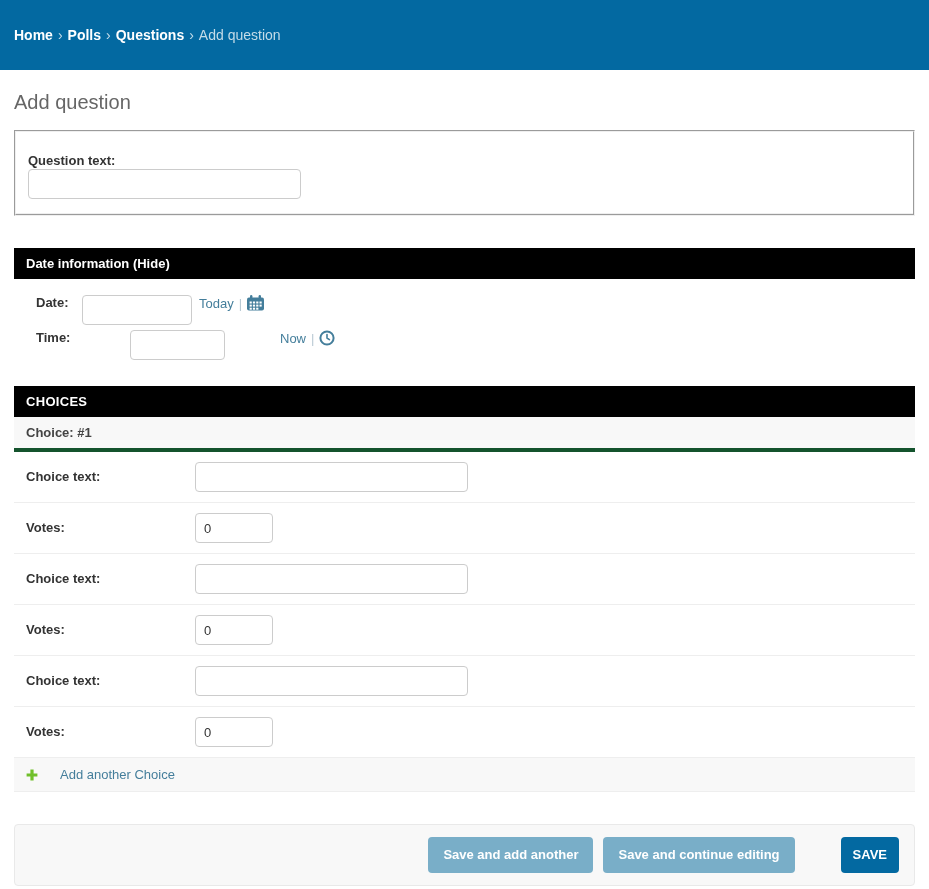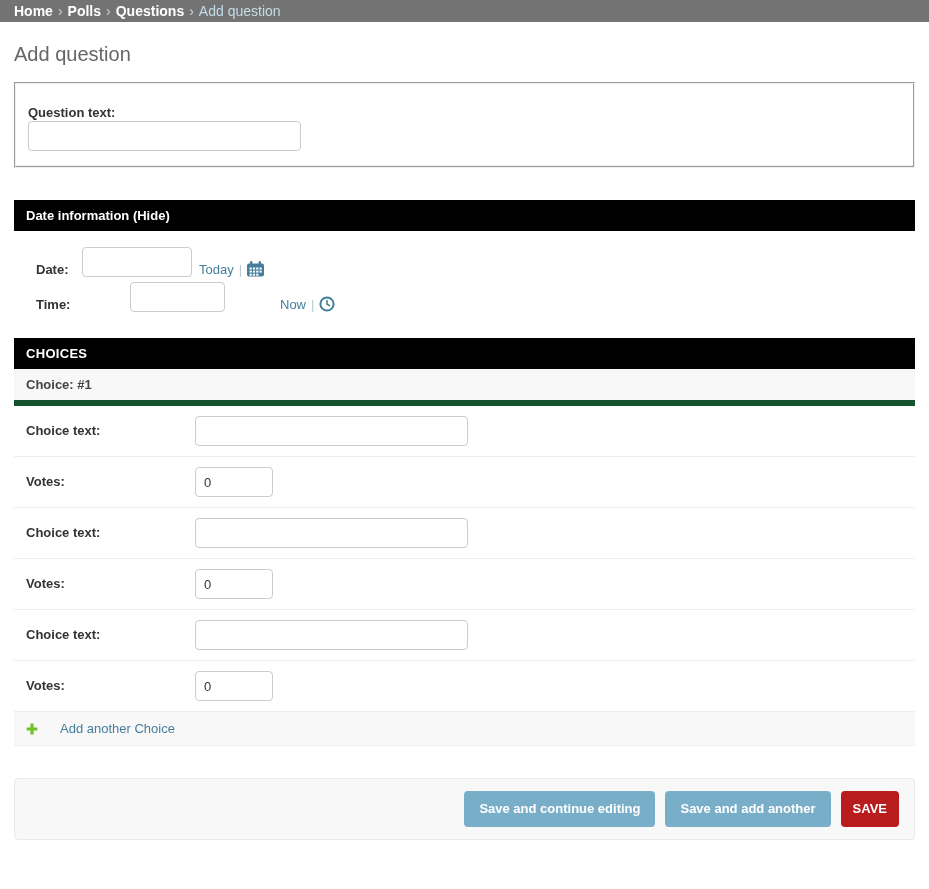--- a/index.html
+++ b/index.html
@@ -5,22 +5,22 @@
   * { margin: 0; padding: 0; box-sizing: border-box; }
   html, body { background: #fff; }
   body {
     width: 929px; height: 889px;
     font-family: "Liberation Sans", "DejaVu Sans", sans-serif;
     color: #333; font-size: 13px; overflow: hidden;
   }
 
   
   .breadcrumbs {
-    background: #737373; color: #c4dce8;
-    padding: 2px 14px; font-size: 14px; line-height: 18px;
+    background: #0369a1; color: #c4dce8;
+    padding: 26px 14px; font-size: 14px; line-height: 18px;
   }
   .breadcrumbs a { color: #fff; font-weight: 600; text-decoration: none; cursor: pointer; }
   .breadcrumbs .sep { color: #c4dce8; margin: 0 5px; font-weight: 400; }
   .breadcrumbs .current { color: #c4dce8; font-weight: 400; }
 
   
   .content { padding: 0 14px; }
   h1.page-title {
     font-size: 20px; font-weight: 400; color: #666;
     margin: 20px 0 16px 0; line-height: 24px;
@@ -53,34 +53,34 @@
     font-size: 13px; font-weight: 600;
     padding: 8px 12px; line-height: 15px;
   }
   .module h2 .collapse-toggle { color: #fff; text-decoration: none; cursor: pointer; }
   .inline-group { margin-top: 16px; }
   .inline-group h2 { letter-spacing: 0.3px; }
 
   
   .date-field-row { padding: 16px 12px 10px 12px; border-bottom: none; }
   .datetime-stack { margin-left: 10px; }
-  .dt-row { display: flex; align-items: flex-end; }
+  .dt-row { display: flex; align-items: flex-start; }
   .dt-row + .dt-row { margin-top: 5px; gap: 48px; }
   .dt-label { font-weight: 700; font-size: 13px; width: 37px; margin-right: 9px; }
   .dt-shortcut { margin-left: 7px; display: flex; align-items: center; gap: 5px; }
   .dt-shortcut a { color: #447e9b; text-decoration: none; font-size: 13px; cursor: pointer; }
   .dt-divider { color: #b9c9d3; }
   .icon-btn { display: inline-flex; align-items: center; cursor: pointer; background: none; border: none; padding: 0; }
 
   
   .inline-related h3 {
     background: #f8f8f8; color: #444;
     font-size: 13px; font-weight: 700;
     padding: 8px 12px; line-height: 15px;
-    border-bottom: 6px solid #14532d;
+    border-bottom: 4px solid #14532d;
   }
   .add-row {
     background: #f8f8f8; border-bottom: 1px solid #eee;
     padding: 9px 12px; display: flex; align-items: center; gap: 22px;
   }
   .add-row a { color: #447e9b; text-decoration: none; font-size: 13px; cursor: pointer; }
 
   
   .submit-row {
     margin-top: 32px; background: #f8f8f8;
@@ -88,21 +88,21 @@
     padding: 12px 15px; display: flex; justify-content: flex-end;
     align-items: center; gap: 10px;
   }
   .btn {
     border: none; border-radius: 4px; cursor: pointer;
     background: #79aec8; color: #fff;
     font-family: "Liberation Sans", "DejaVu Sans", sans-serif;
     font-size: 13px; font-weight: 700;
     padding: 10px 15px; height: 36px; line-height: 16px;
   }
-  .btn.default { background: #b91c1c; padding: 10px 12px; }
+  .btn.default { background: #0369a1; padding: 10px 12px; margin-left: 36px; }
 </style>
 </head>
 <body>
 
 <div class="breadcrumbs">
   <a>Home</a><span class="sep">›</span><a>Polls</a><span class="sep">›</span><a>Questions</a><span class="sep">›</span><span class="current">Add question</span>
 </div>
 
 <div class="content">
   <h1 class="page-title">Add question</h1>
@@ -207,19 +207,19 @@
         <span class="icon-btn">
           <svg width="12" height="12" viewBox="0 0 12 12">
             <path d="M4.4 0.6 h3.2 v3.8 h3.8 v3.2 h-3.8 v3.8 h-3.2 v-3.8 h-3.8 v-3.2 h3.8 z" fill="#70bf2b"></path>
           </svg>
         </span>
         <a>Add another Choice</a>
       </div>
     </div>
 
     <div class="submit-row">
+      <button type="button" class="btn">Save and add another</button>
       <button type="button" class="btn">Save and continue editing</button>
-      <button type="button" class="btn">Save and add another</button>
       <button type="button" class="btn default">SAVE</button>
     </div>
 
   </form>
 </div>
 
 </body></html>

